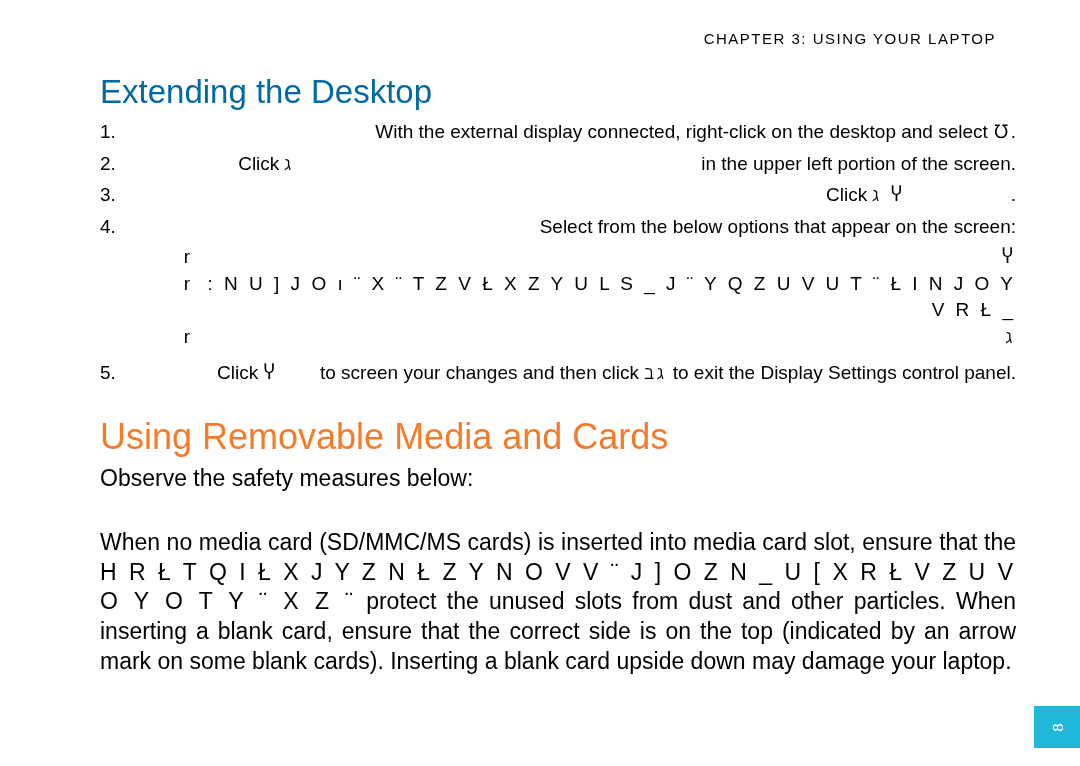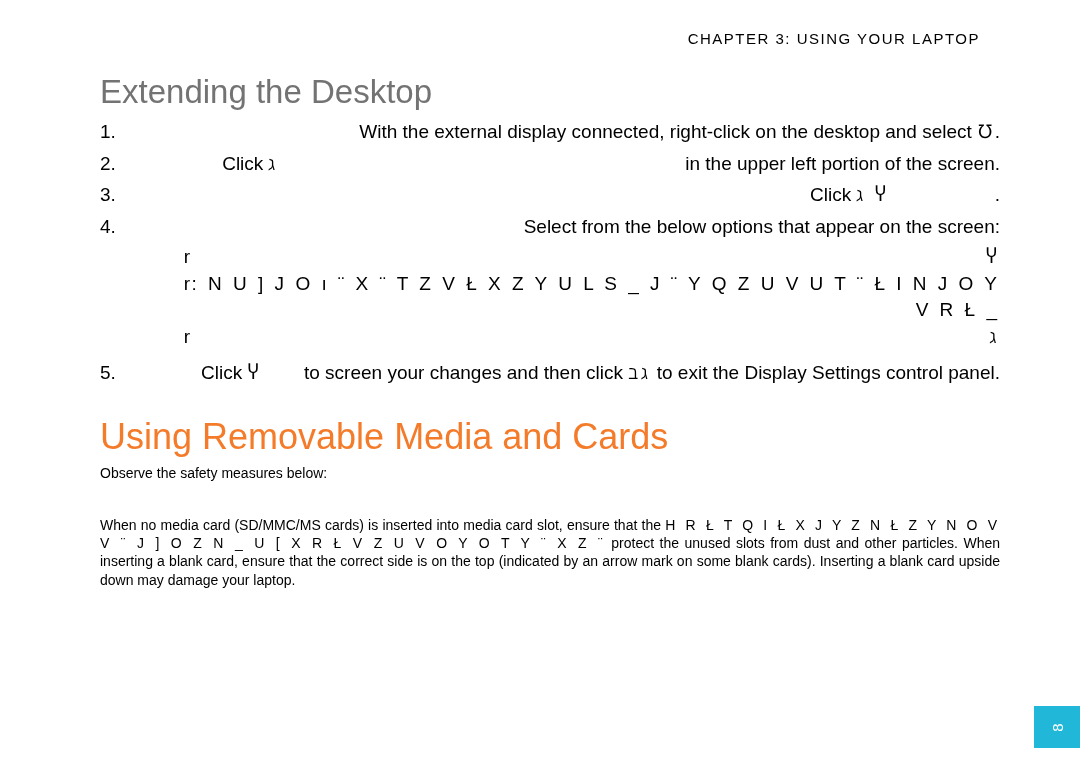--- a/index.html
+++ b/index.html
@@ -5,33 +5,33 @@
   * { margin: 0; padding: 0; box-sizing: border-box; }
   body {
     font-family: Arial, Helvetica, sans-serif;
     width: 1080px;
     height: 766px;
     background: #fff;
     position: relative;
     color: #000;
   }
   .page {
-    padding: 30px 80px 30px 100px;
+    padding: 30px 64px 30px 100px;
   }
   .chapter-header {
     text-align: right;
     font-size: 15px;
     letter-spacing: 1.5px;
     font-family: "Arial Narrow", Arial, sans-serif;
     color: #000;
     margin-bottom: 26px;
     padding-right: 20px;
   }
   h1.section-title {
-    color: #737373;
+    color: #0369a1;
     font-weight: 400;
     font-size: 33px;
     margin-bottom: 8px;
     margin-top: 8px;
   }
   h1.major-title {
     color: #f47b2a;
     font-weight: 400;
     font-size: 36px;
     margin-top: 30px;
@@ -66,21 +66,21 @@
   }
   .sub-bullets .b .bt {
     flex: 1;
     letter-spacing: 3px;
   }
   .glyph {
     font-family: Arial, sans-serif;
     letter-spacing: 3px;
   }
   .body-text {
-    font-size: 14px;
+    font-size: 23px;
     line-height: 1.3;
     margin-top: 6px;
     text-align: justify;
   }
   .page-tab {
     position: absolute;
     right: 0;
     bottom: 18px;
     width: 46px;
     height: 42px;

